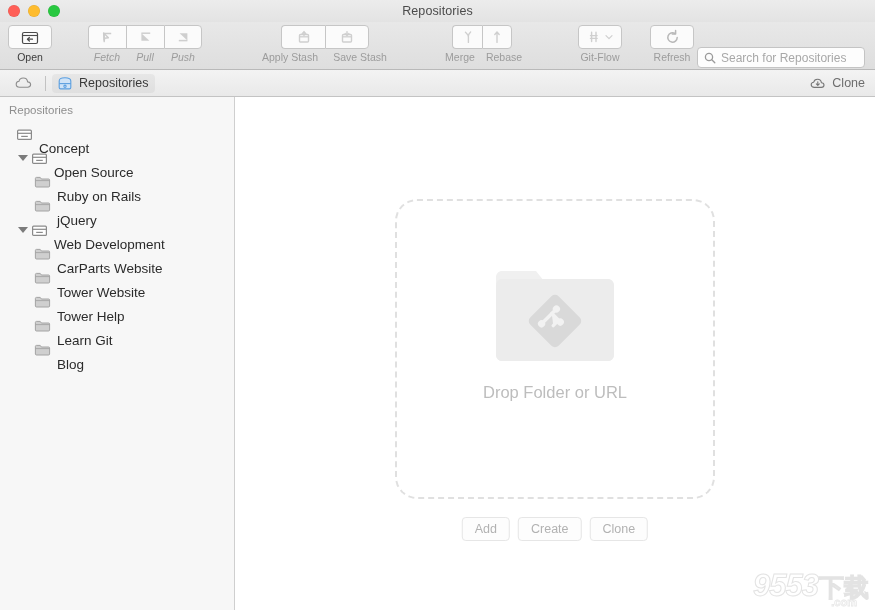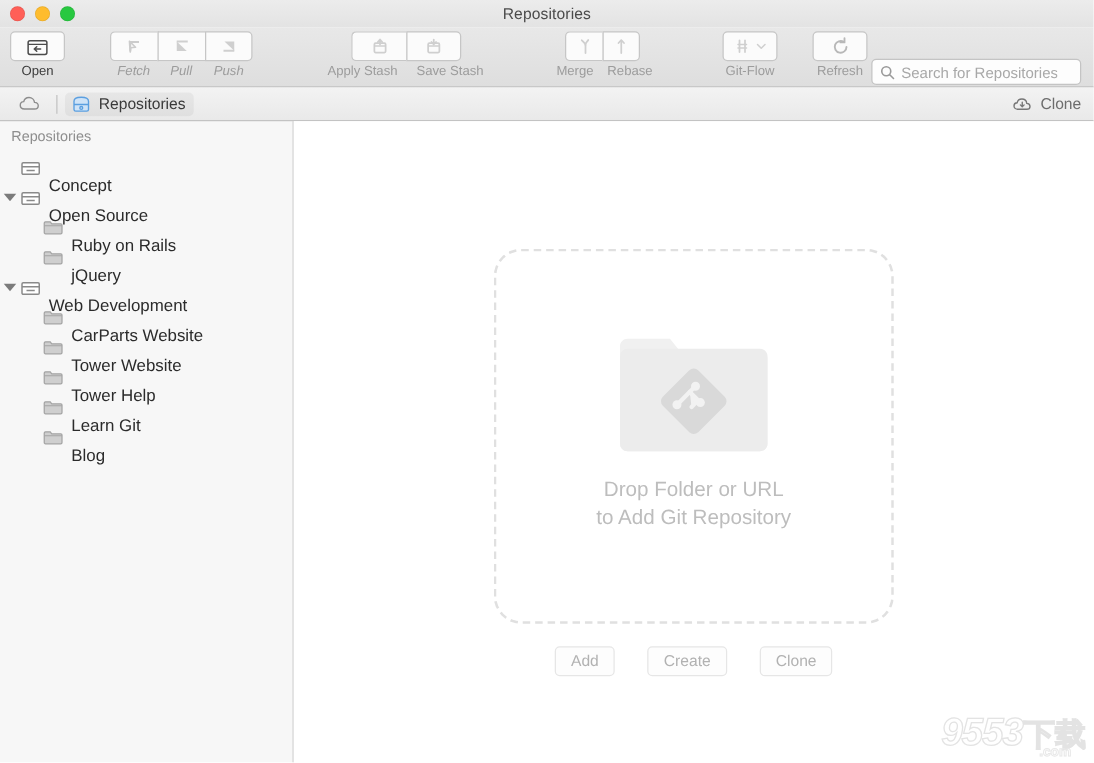--- a/index.html
+++ b/index.html
@@ -228,21 +228,21 @@
     align-items: center;
     justify-content: center;
     margin-right: 6px;
   }
   .sb-label {
     font-size: 13.5px;
     color: #2b2b2b;
     white-space: nowrap;
     margin-top: 28px;
   }
-  .indent-group { padding-left: 0px; }
+  .indent-group { padding-left: 15px; }
   .indent-child { padding-left: 34px; }
   .indent-top   { padding-left: 16px; }
 
   
   .content {
     flex: 1 1 auto;
     background: #ffffff;
     position: relative;
     display: flex;
     flex-direction: column;
@@ -272,21 +272,21 @@
     line-height: 22px;
     white-space: nowrap;
   }
 
   .action-row {
     position: absolute;
     left: 50%;
     transform: translateX(-50%);
     top: 420px;
     display: flex;
-    gap: 26px;
+    gap: 8px;
   }
   .action-btn {
     min-width: 48px;
     height: 24px;
     padding: 0 12px;
     background: #fdfdfd;
     border: 1px solid #e6e6e6;
     border-radius: 4px;
     font-size: 12.5px;
     color: #b2b2b2;
@@ -651,21 +651,20 @@
                 <path d="M12.5 17 L22 17 V24.5"></path>
                 <circle cx="12.5" cy="31.5" r="3.6" stroke="none"></circle>
                 <circle cx="12.5" cy="10.5" r="3.6" stroke="none"></circle>
                 <circle cx="24.5" cy="17" r="3.6" stroke="none"></circle>
               </g>
             </g>
           </svg>
         </span>
         <div class="drop-caption">
           <div>Drop Folder or URL</div>
-          <div>to Add Git Repository</div>
         </div>
       </div>
 
       <div class="action-row">
         <div class="action-btn">Add</div>
         <div class="action-btn">Create</div>
         <div class="action-btn">Clone</div>
       </div>
 
       <div class="watermark">

